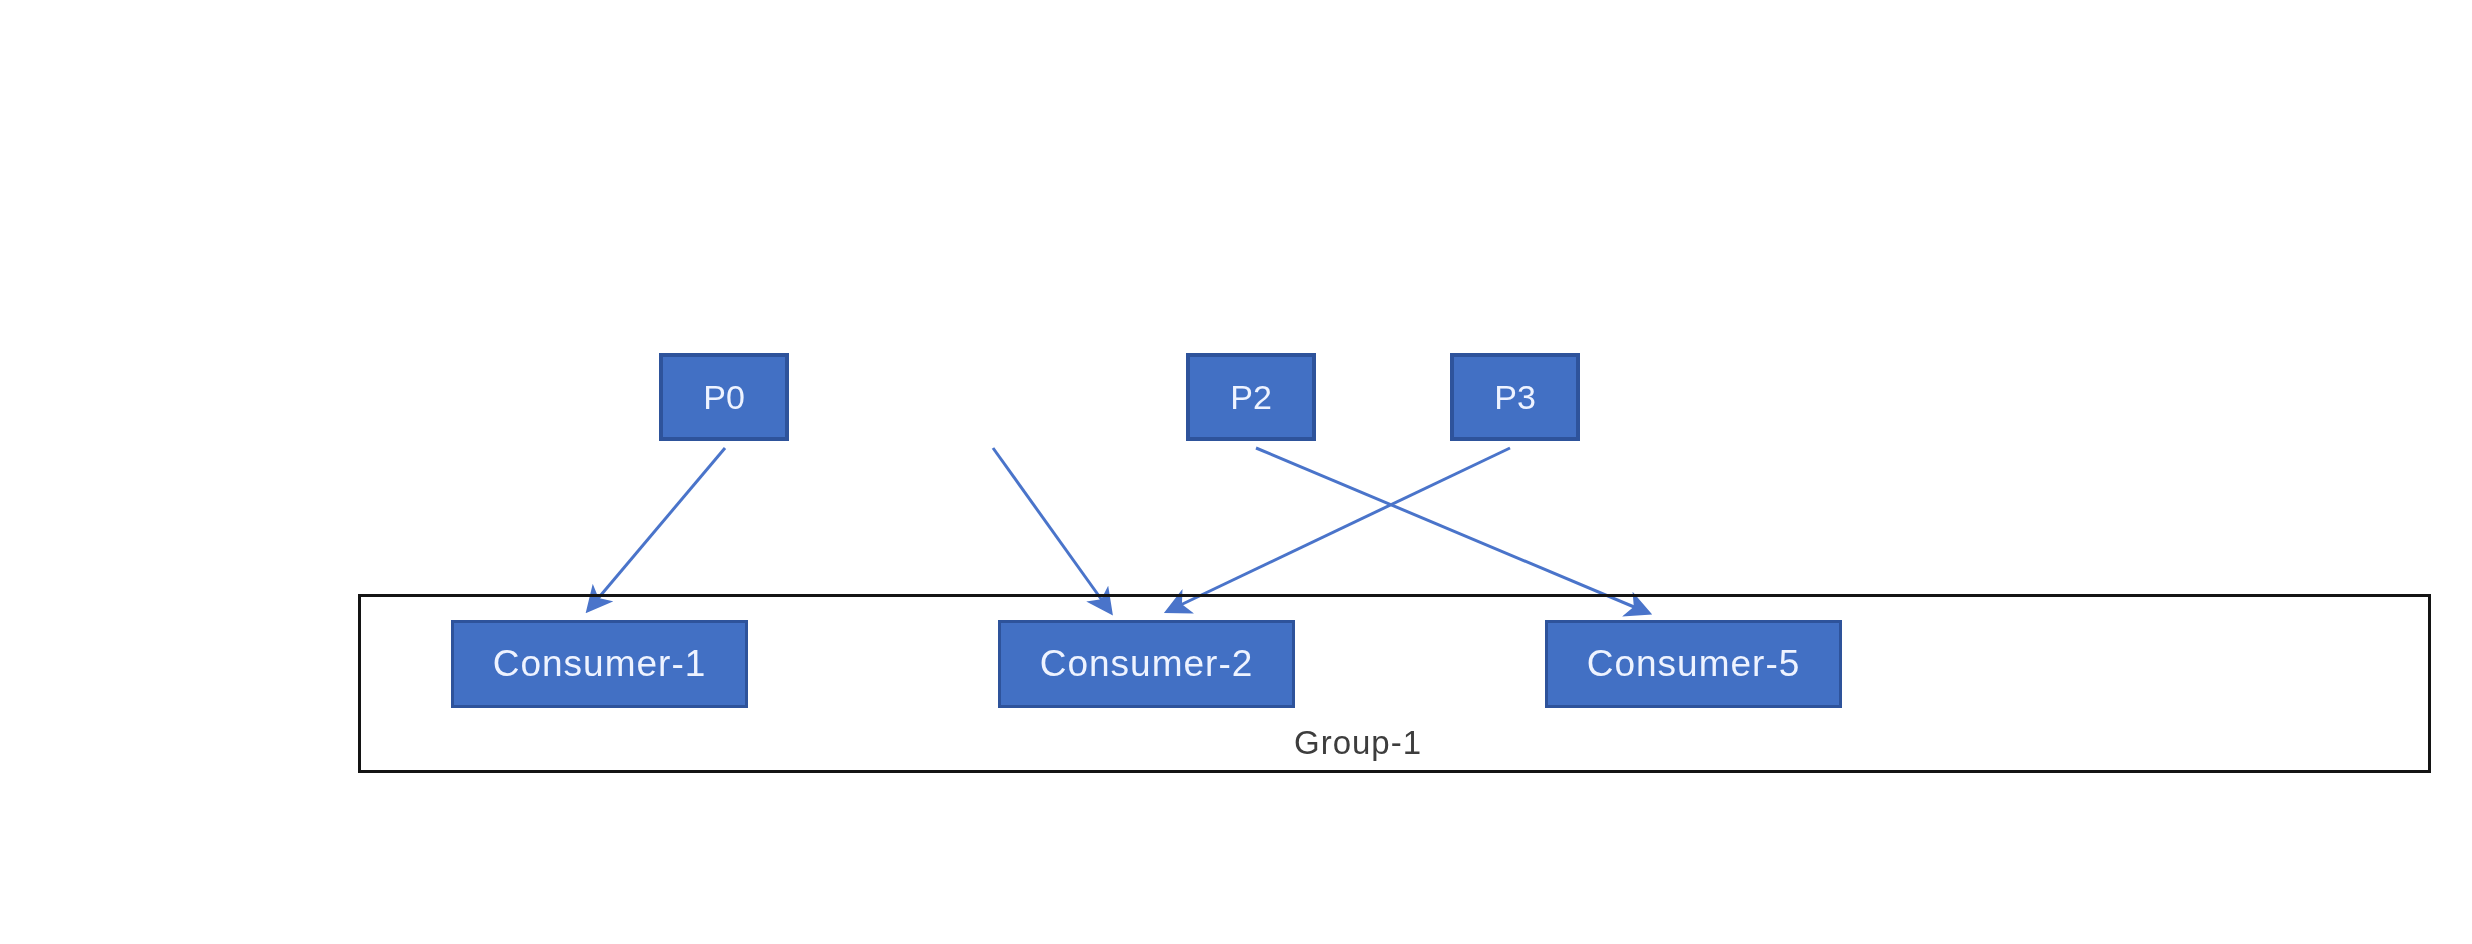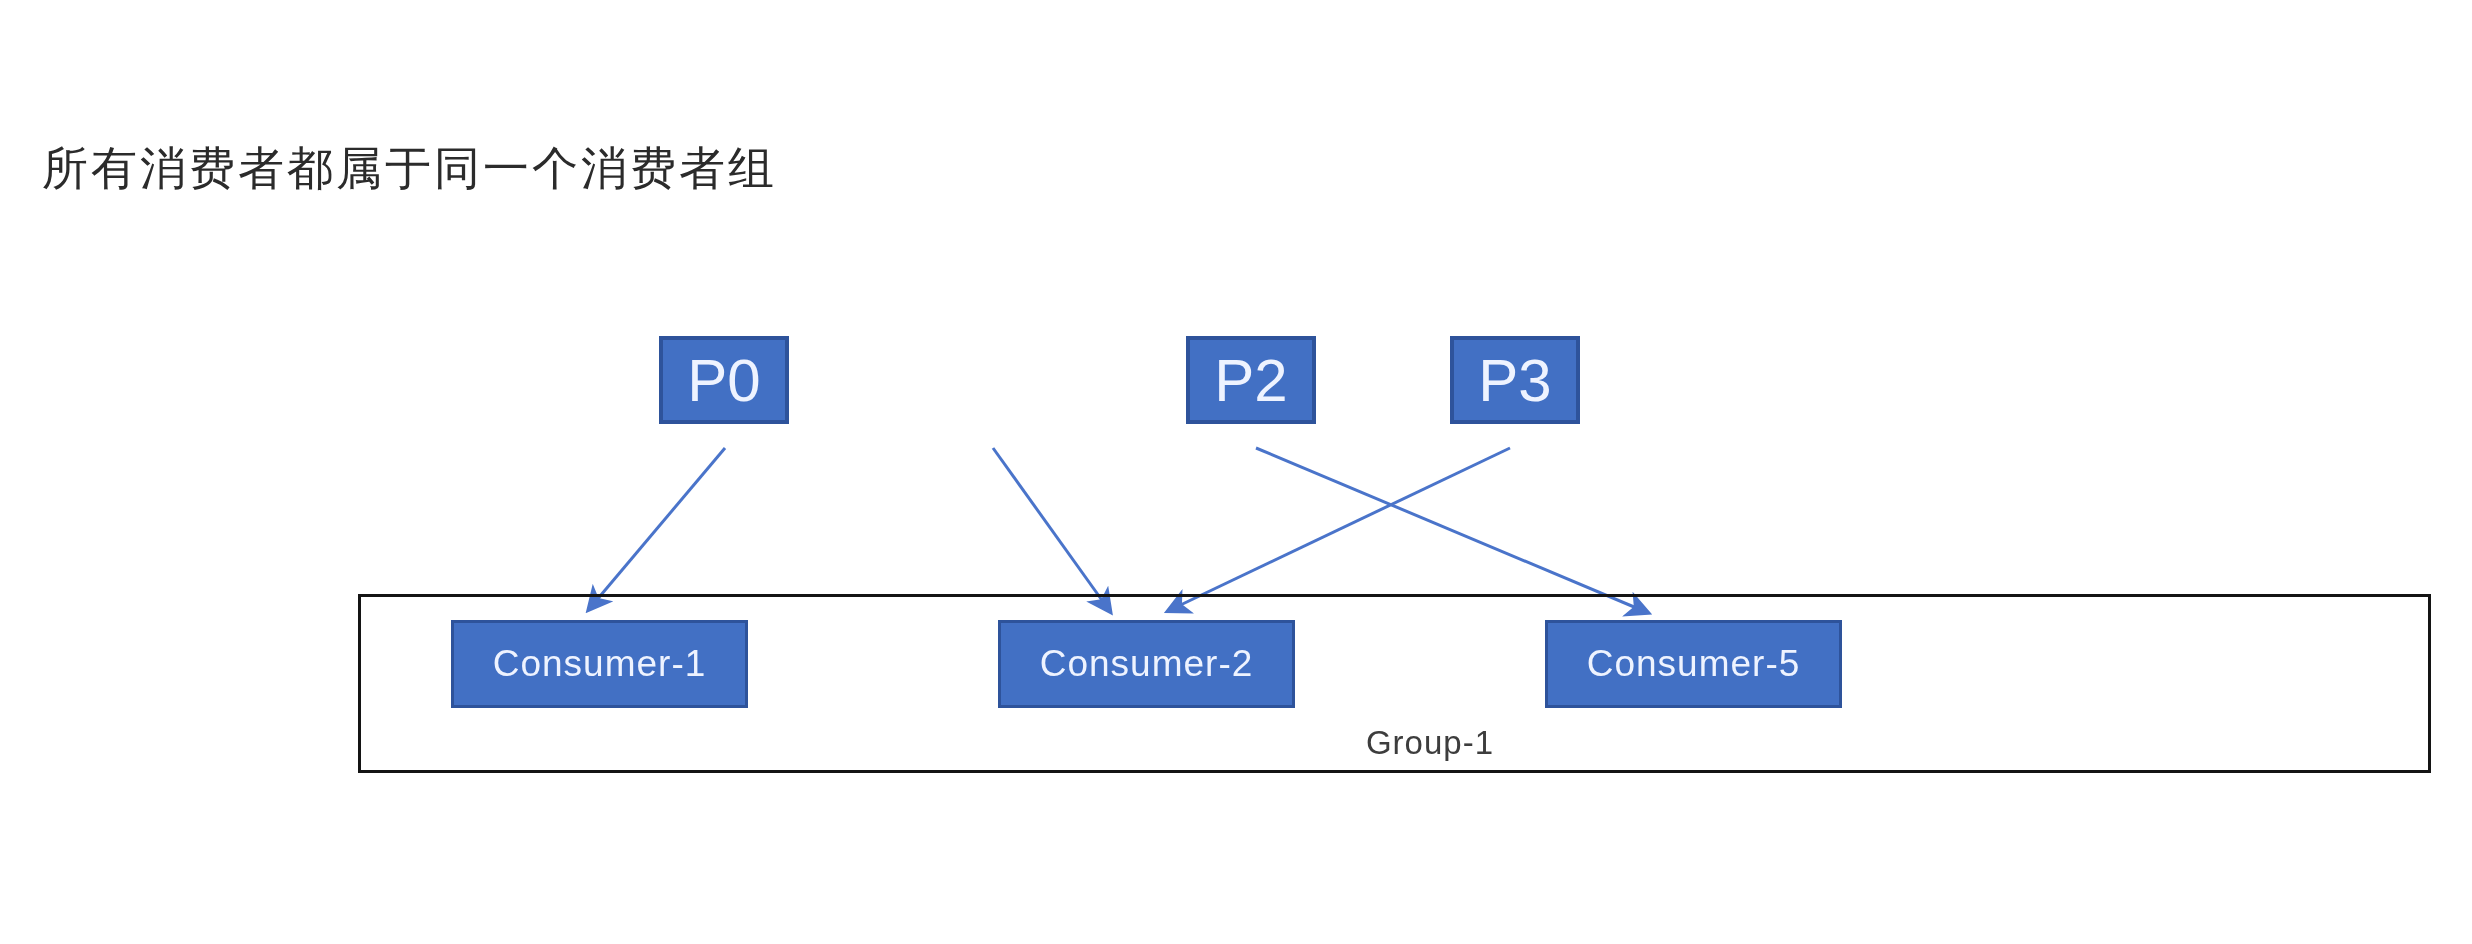--- a/index.html
+++ b/index.html
@@ -35,24 +35,24 @@
     position: absolute;
     background: var(--node-fill);
     border: 4px solid var(--node-border);
     color: var(--node-text);
     display: flex;
     align-items: center;
     justify-content: center;
     white-space: nowrap;
   }
   .partition {
-    top: 336px;
+    top: 353px;
     width: 130px;
     height: 88px;
-    font-size: 60px;
+    font-size: 34px;
   }
   .consumer {
     top: 620px;
     width: 297px;
     height: 88px;
     font-size: 37px;
     border-width: 3px;
     letter-spacing: 1px;
     margin-left: 29px;
   }
@@ -71,21 +71,21 @@
     width: 2073px;
     height: 179px;
     border: 3px solid var(--group-border);
     background: transparent;
   }
   .group-label {
     position: absolute;
     left: 1294px;
     top: 724px;
     width: 200px;
-    text-align: right;
+    text-align: left;
     font-size: 33px;
     color: var(--group-label-text);
     letter-spacing: 1px;
   }
 
   svg.edges {
     position: absolute;
     left: 0; top: 0;
     width: 2472px; height: 944px;
     pointer-events: none;
@@ -94,21 +94,20 @@
     stroke: var(--arrow);
     stroke-width: 3;
   }
   svg.edges .arrowhead { fill: var(--arrow); }
 </style>
 </head>
 <body>
 
 <div class="canvas">
 
-  <div class="heading line2">所有消费者都属于同一个消费者组</div>
 
   <svg class="edges" viewBox="0 0 2472 944" xmlns="http://www.w3.org/2000/svg">
     <defs>
       <marker id="arrow" viewBox="0 0 10 10" refX="7.5" refY="5" markerWidth="9" markerHeight="9" orient="auto-start-reverse">
         <path class="arrowhead" d="M0,0 L10,5 L0,10 L2.6,5 Z"></path>
       </marker>
     </defs>
     <line x1="725" y1="448" x2="590" y2="608" marker-end="url(#arrow)"></line>
     <line x1="993" y1="448" x2="1109" y2="610" marker-end="url(#arrow)"></line>
     <line x1="1256" y1="448" x2="1646" y2="612" marker-end="url(#arrow)"></line>

